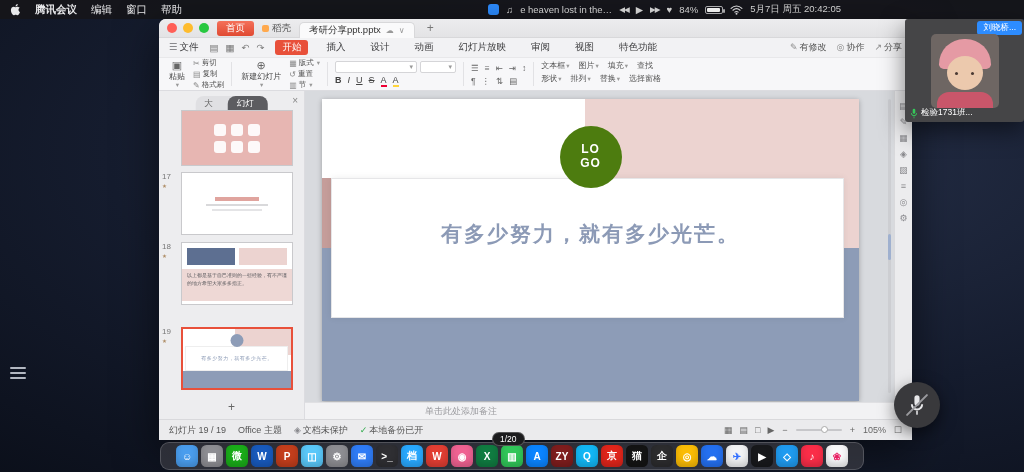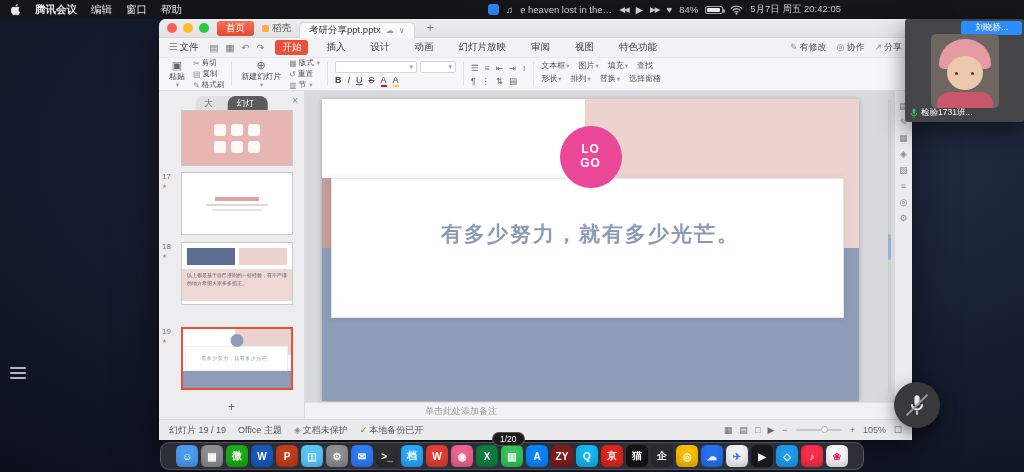--- a/index.html
+++ b/index.html
@@ -105,21 +105,21 @@
   .t19 .tx{position:absolute;left:0;right:0;top:44%;text-align:center;font-size:5px;color:#8b9ab5;letter-spacing:.5px}
 
   .canvas-col{flex:1;display:flex;flex-direction:column;min-width:0}
   .canvas{flex:1;background:#d8dade;position:relative;overflow:hidden}
   .slide{position:absolute;left:17px;top:8px;width:537px;height:302px;background:#fff;box-shadow:0 1px 5px rgba(0,0,0,.28)}
   .sl-pink{position:absolute;left:49%;top:0;width:51%;height:49.5%;background:#ecd3d0}
   .sl-mauve{position:absolute;left:0;top:26%;width:1.6%;height:23.5%;background:#c59d9a}
   .sl-blue{position:absolute;left:0;top:49.5%;width:100%;height:50.5%;background:#8d9cb7}
   .sl-band{position:absolute;left:1.6%;right:2.8%;top:26%;height:46.5%;background:#fff;border:1px solid #e6e6e8;box-shadow:0 0 7px rgba(0,0,0,.07)}
   .sl-logo{position:absolute;left:50%;top:9%;transform:translateX(-50%);width:62px;height:62px;border-radius:50%;
-    background:#ec4899;color:#fff;display:flex;flex-direction:column;align-items:center;justify-content:center;
+    background:#4d7c0f;color:#fff;display:flex;flex-direction:column;align-items:center;justify-content:center;
     font-size:12px;font-weight:bold;letter-spacing:1px;line-height:1.15}
   .sl-title{position:absolute;left:0;right:0;top:40%;text-align:center;font-size:21px;font-weight:600;color:#8c9ab6;letter-spacing:2px}
   .vscroll{position:absolute;right:21px;top:8px;width:3px;height:294px;background:rgba(0,0,0,.05);border-radius:2px}
   .vscroll .vthumb{position:absolute;top:46%;width:3px;height:26px;background:#9fb0cf;border-radius:2px}
   .panel-strip{position:absolute;right:0;top:0;bottom:0;width:18px;background:#ececee;border-left:1px solid #d9d9dc;
     display:flex;flex-direction:column;align-items:center;gap:6px;padding-top:10px;font-size:9px;color:#8a8a8e}
 
   .notesbar{height:17px;flex:none;background:#f2f2f4;border-top:1px solid #e0e0e3;display:flex;align-items:center;
     padding-left:120px;font-size:9px;color:#9a9a9e}
 
@@ -127,21 +127,21 @@
     gap:12px;padding:0 10px;font-size:9px;color:#555}
   .st-ic{color:#8a8a8e;margin-right:2px}
   .st-ok{color:#2eaa4a;margin-right:2px}
   .st-right{margin-left:auto;display:flex;align-items:center;gap:8px;color:#666}
   .slider{width:46px;height:2px;background:#c7c7ca;border-radius:1px;position:relative}
   .slider .knob{position:absolute;left:55%;top:-3px;width:7px;height:7px;border-radius:50%;background:#fff;border:1px solid #aaa}
 
   
   .meeting{position:absolute;left:905px;top:19px;width:119px;height:103px;background:#454547;border-radius:3px;
     box-shadow:0 8px 24px rgba(0,0,0,.5)}
-  .speaker{position:absolute;top:2px;right:2px;background:#2d8cff;color:#fff;font-size:8.5px;padding:1px 14px;border-radius:3px}
+  .speaker{position:absolute;top:2px;right:2px;background:#2d8cff;color:#fff;font-size:8.5px;padding:1px 6px;border-radius:3px}
   .m-avatar{position:absolute;left:50%;top:15px;transform:translateX(-50%);width:68px;height:74px;border-radius:5px;
     background:#6e6663;overflow:hidden}
   .m-hat{position:absolute;left:8px;top:5px;width:52px;height:30px;border-radius:26px 26px 5px 5px;background:#e59aa4}
   .m-face{position:absolute;left:16px;top:22px;width:36px;height:34px;border-radius:50%;background:#ecc9ad}
   .m-eye{position:absolute;top:38px;width:3px;height:3px;border-radius:50%;background:#4a3a33}
   .m-body{position:absolute;left:6px;bottom:-6px;width:56px;height:22px;border-radius:12px 12px 0 0;background:#c9566a}
   .m-label{position:absolute;left:5px;bottom:3px;display:flex;align-items:center;gap:3px;color:#fff;font-size:8.5px}
 
   
   .mic-btn{position:absolute;left:894px;top:382px;width:46px;height:46px;border-radius:50%;background:#39393c;

